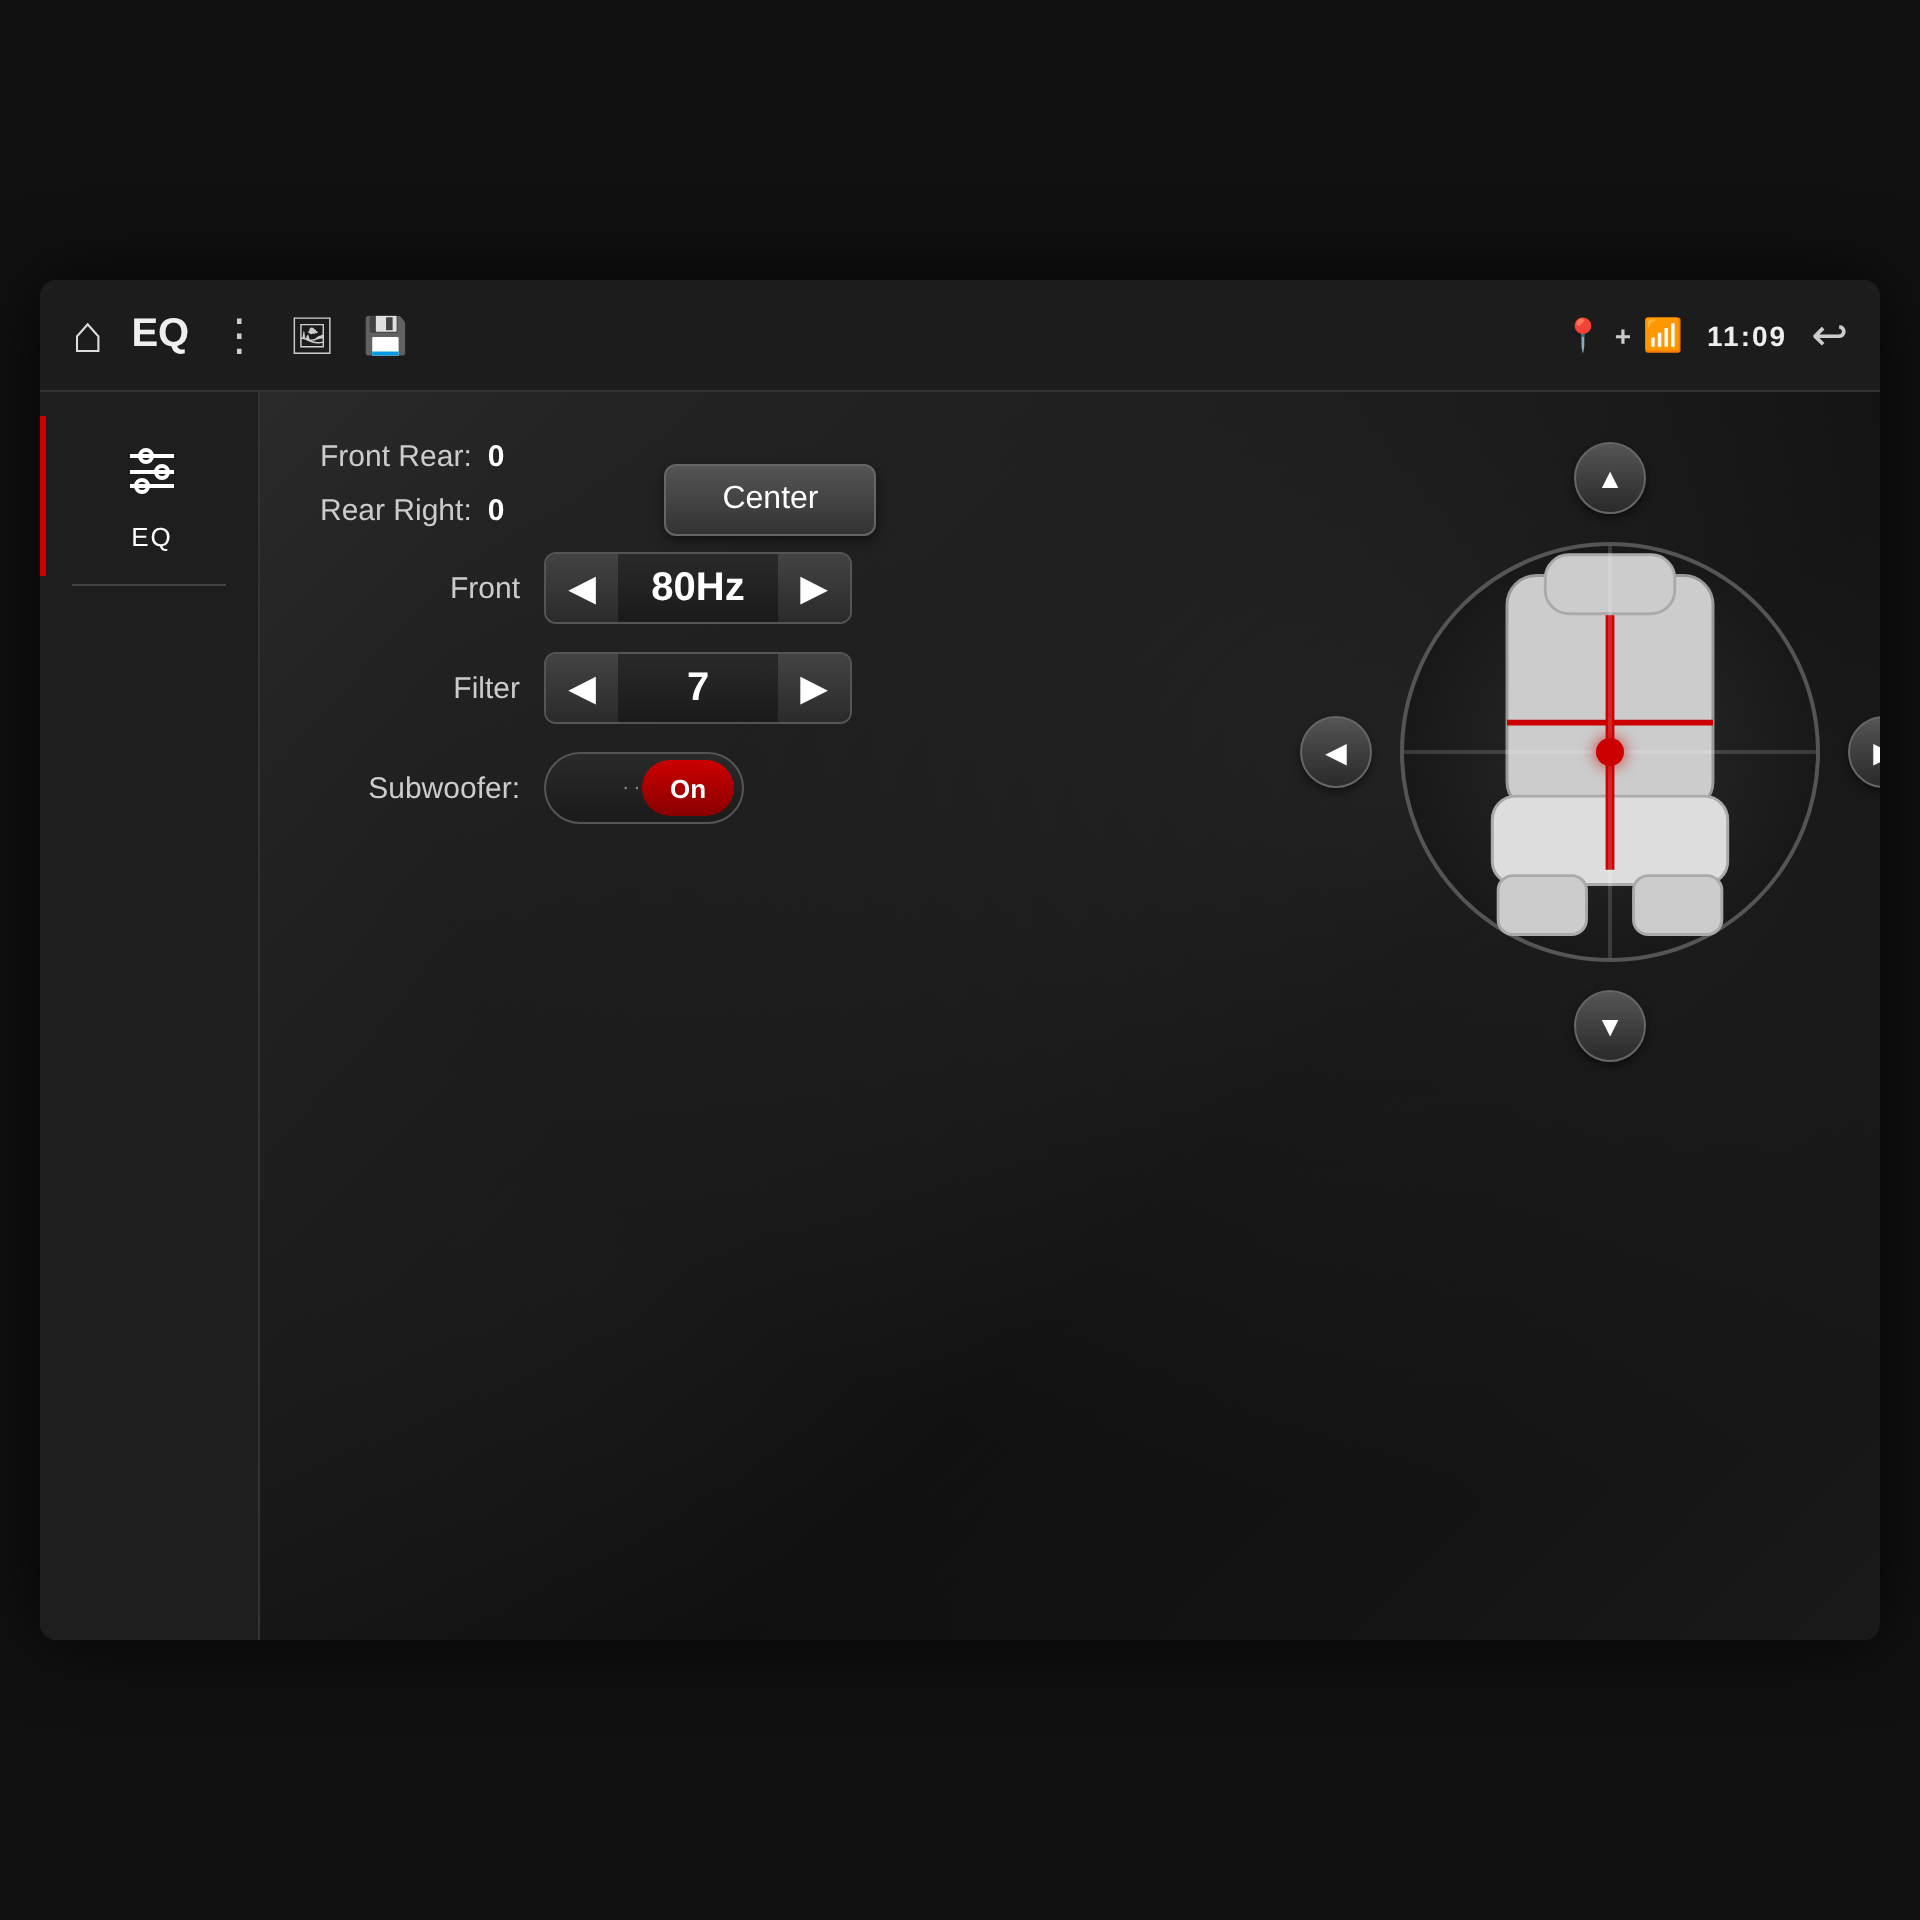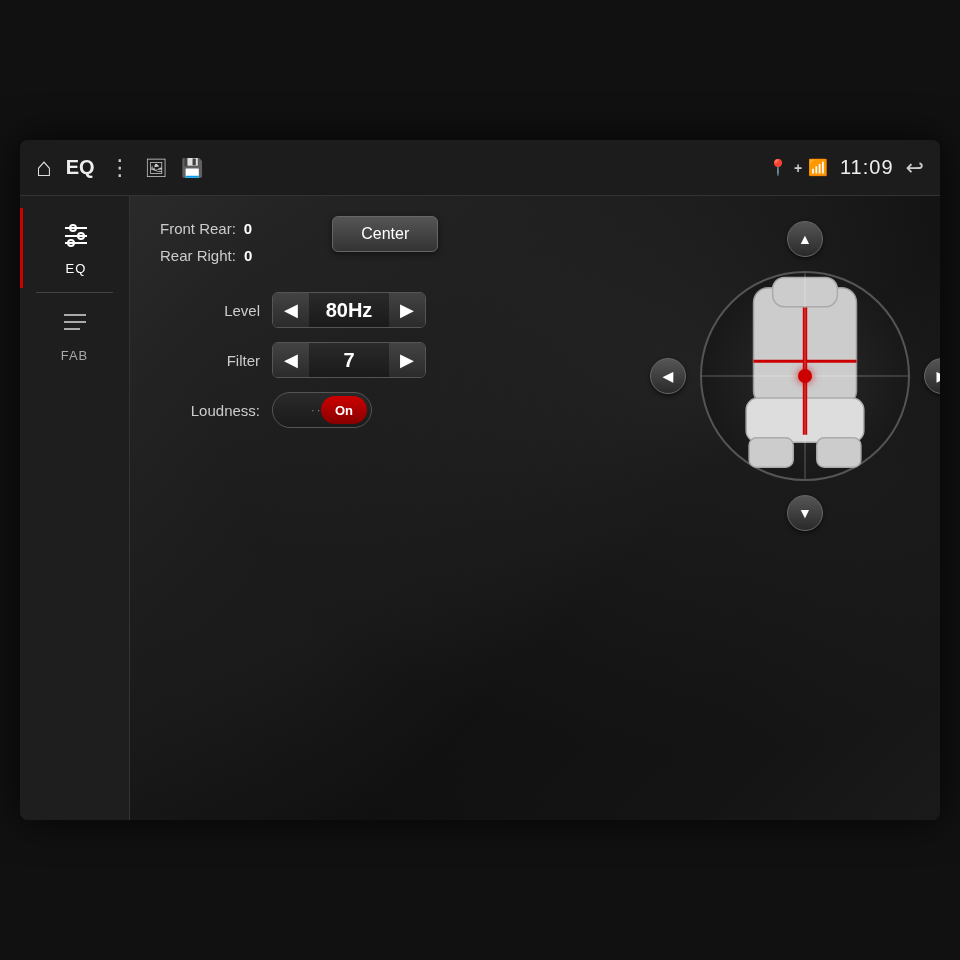--- a/index.html
+++ b/index.html
@@ -54,22 +54,22 @@
       user-select: none;
     }
     .icon-btn.home { font-size: 26px; color: #ddd; }
     .top-label {
       color: #eee;
       font-size: 20px;
       font-weight: bold;
     }
     .time-display {
       color: #eee;
-      font-size: 20px;
-      font-weight: normal;
+      font-size: 14px;
+      font-weight: bold;
       letter-spacing: 1px;
     }
     .status-icons {
       display: flex;
       align-items: center;
       gap: 6px;
       color: #ccc;
       font-size: 16px;
     }
 
@@ -123,21 +123,21 @@
 
     
     .content-panel {
       flex: 1;
       background: linear-gradient(135deg, #2a2a2a 0%, #1a1a1a 30%, #0d0d0d 60%, #1a1a1a 100%);
       position: relative;
       overflow: hidden;
       padding: 20px 30px;
       display: flex;
       flex-direction: column;
-      gap: 20px;
+      gap: 0;
     }
     
     .content-panel::before {
       content: '';
       position: absolute;
       top: 0; left: 0; right: 0; bottom: 0;
       background:
         radial-gradient(ellipse at 70% 30%, rgba(60,60,60,0.4) 0%, transparent 60%),
         radial-gradient(ellipse at 20% 70%, rgba(40,40,40,0.3) 0%, transparent 50%);
       pointer-events: none;
@@ -173,21 +173,21 @@
     .center-btn {
       background: linear-gradient(180deg, #555 0%, #333 100%);
       border: 1px solid #666;
       border-radius: 6px;
       color: #fff;
       font-size: 16px;
       padding: 8px 28px;
       cursor: pointer;
       box-shadow: 0 2px 6px rgba(0,0,0,0.5);
       margin-left: 60px;
-      margin-top: 0;
+      margin-top: 16px;
     }
 
     
     .dpad-container {
       position: absolute;
       right: 20px;
       top: 10px;
       width: 230px;
       height: 340px;
       display: flex;
@@ -409,30 +409,20 @@
             <circle cx="12" cy="8" r="3" fill="none" stroke="#fff" stroke-width="2"></circle>
             <line x1="4" y1="16" x2="26" y2="16" stroke="#fff" stroke-width="2"></line>
             <circle cx="20" cy="16" r="3" fill="none" stroke="#fff" stroke-width="2"></circle>
             <line x1="4" y1="23" x2="26" y2="23" stroke="#fff" stroke-width="2"></line>
             <circle cx="10" cy="23" r="3" fill="none" stroke="#fff" stroke-width="2"></circle>
           </svg>
         </span>
         <span>EQ</span>
       </div>
       <div class="sidebar-divider"></div>
-      <div class="sidebar-item">
-        <span class="side-icon">
-          <svg width="30" height="28" viewBox="0 0 30 28" fill="none">
-            <line x1="4" y1="6" x2="26" y2="6" stroke="#aaa" stroke-width="2"></line>
-            <line x1="4" y1="13" x2="26" y2="13" stroke="#aaa" stroke-width="2"></line>
-            <line x1="4" y1="20" x2="20" y2="20" stroke="#aaa" stroke-width="2"></line>
-          </svg>
-        </span>
-        <span>FAB</span>
-      </div>
     </div>
 
     <div class="content-panel">
 
       <div class="balance-section">
         <div class="balance-labels">
           <div class="balance-row">
             <span>Front Rear:</span>
             <span class="val">0</span>
           </div>
@@ -482,39 +472,39 @@
             </svg>
             <div class="red-dot"></div>
           </div>
         </div>
       </div>
 
       <div class="controls-section">
 
 
         <div class="control-row">
-          <span class="control-label">Level</span>
+          <span class="control-label">Front</span>
           <div class="stepper">
             <button class="stepper-btn">◀</button>
             <span class="stepper-value">80Hz</span>
             <button class="stepper-btn">▶</button>
           </div>
         </div>
 
         <div class="control-row">
           <span class="control-label">Filter</span>
           <div class="stepper">
             <button class="stepper-btn">◀</button>
             <span class="stepper-value">7</span>
             <button class="stepper-btn">▶</button>
           </div>
         </div>
 
         <div class="control-row">
-          <span class="control-label">Loudness:</span>
+          <span class="control-label">Subwoofer:</span>
           <div class="toggle-switch on">
             <span class="toggle-bg-text toggle-dots-left">···</span>
             <div class="toggle-knob">On</div>
           </div>
         </div>
 
       </div>
 
     </div>
   </div>

